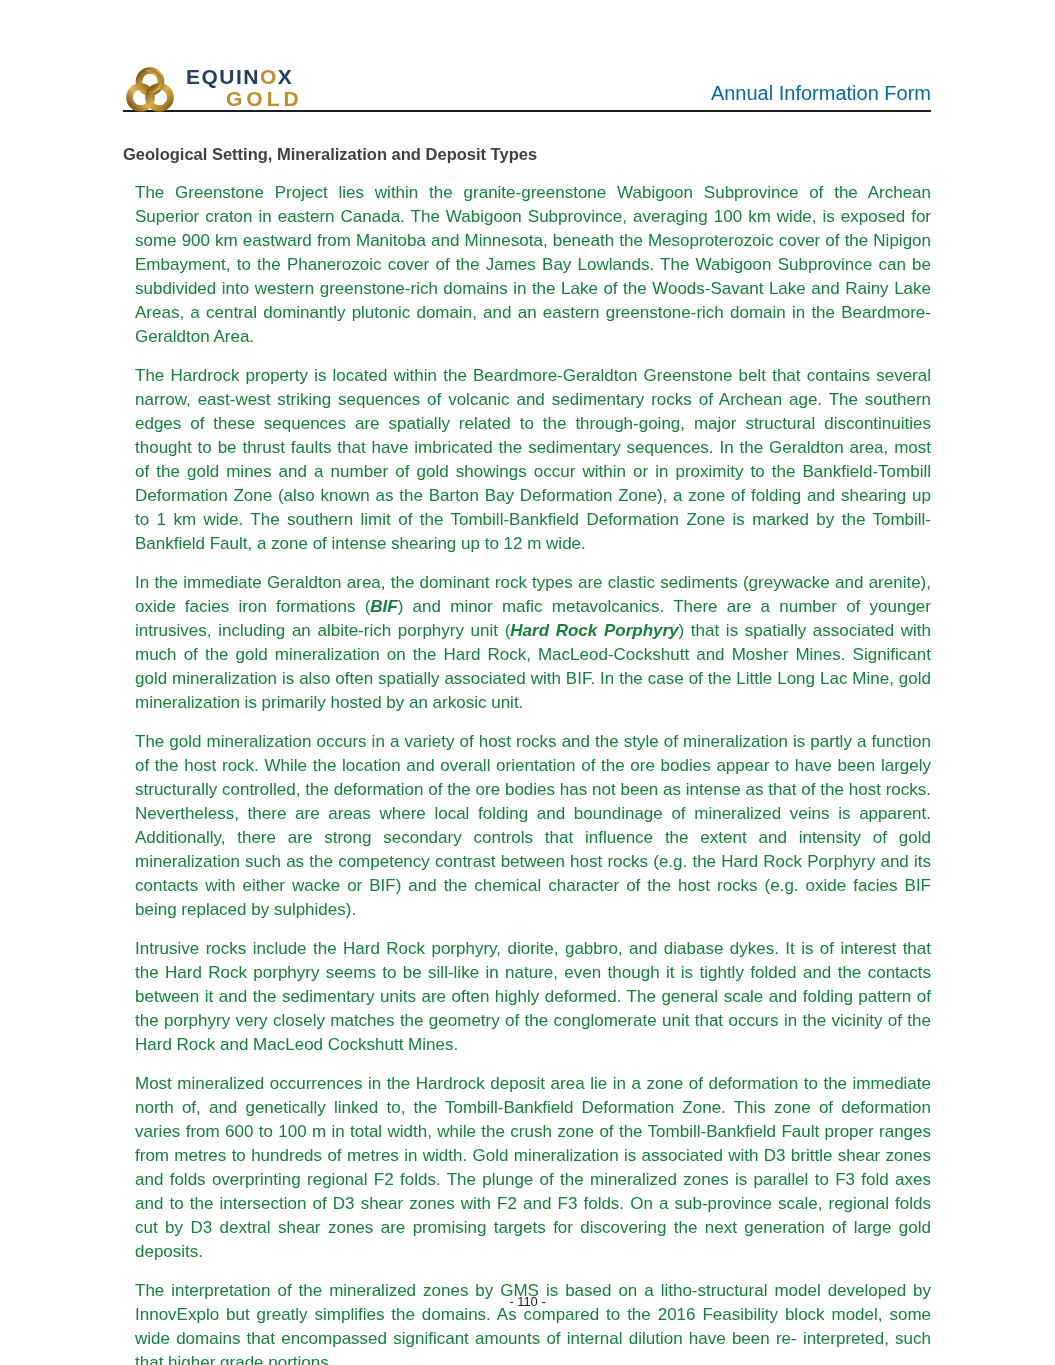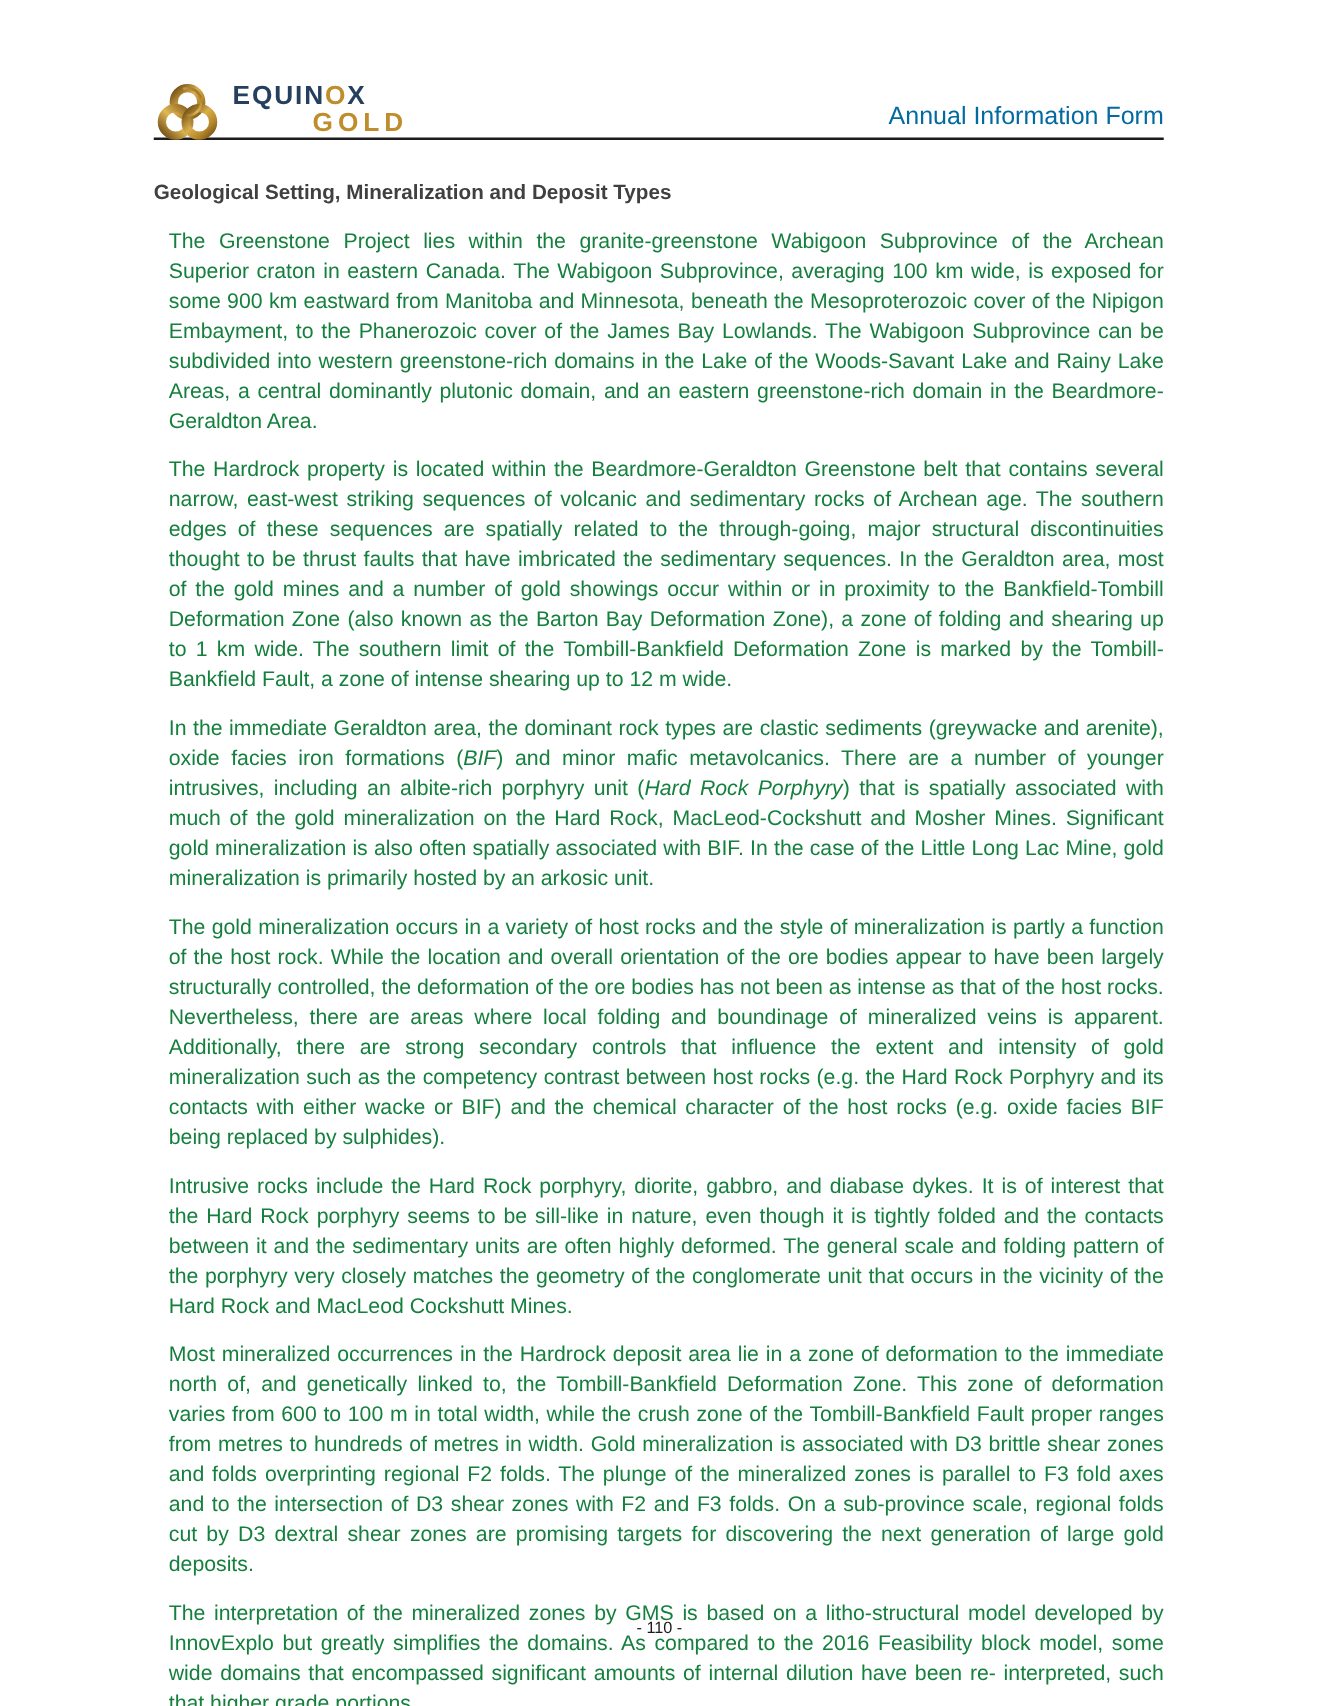--- a/index.html
+++ b/index.html
@@ -45,21 +45,21 @@
     font-weight: bold;
     letter-spacing: 1.5px;
     color: #24405E;
   }
   .wordmark .line1 .gold-letter { color: #BF8D2C; }
   .wordmark .line2 {
     font-size: 21px;
     font-weight: bold;
     letter-spacing: 4px;
     color: #BF8D2C;
-    margin: 1px 0 0 64px;
+    margin: 1px 0 0 40px;
   }
   .doc-title {
     font-size: 20px;
     color: #0369a1;
     padding-bottom: 3px;
   }
   
   .section-heading {
     margin: 33px 0 17px 0;
     font-size: 16.5px;
@@ -73,21 +73,21 @@
     text-decoration: underline;
     color: #1b1b1b;
   }
   .para {
     margin: 0 0 15px 12px;
     font-size: 17px;
     line-height: 24px;
     text-align: justify;
     color: #15803d;
   }
-  .para .bi { font-weight: normal; font-style: italic; }
+  .para .bi { font-weight: bold; font-style: italic; }
   
   .footer {
     position: absolute;
     left: 0;
     right: 0;
     bottom: 56px;
     text-align: center;
     font-size: 13px;
     color: #1b1b1b;
   }

